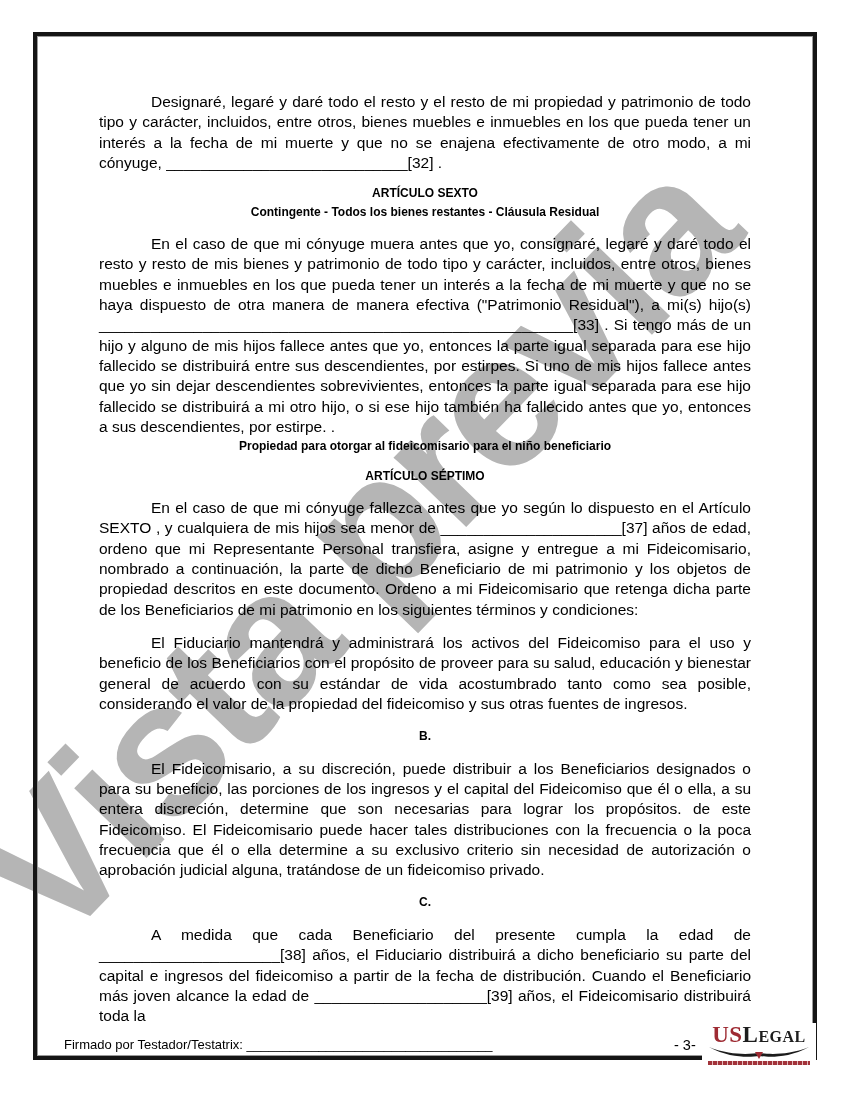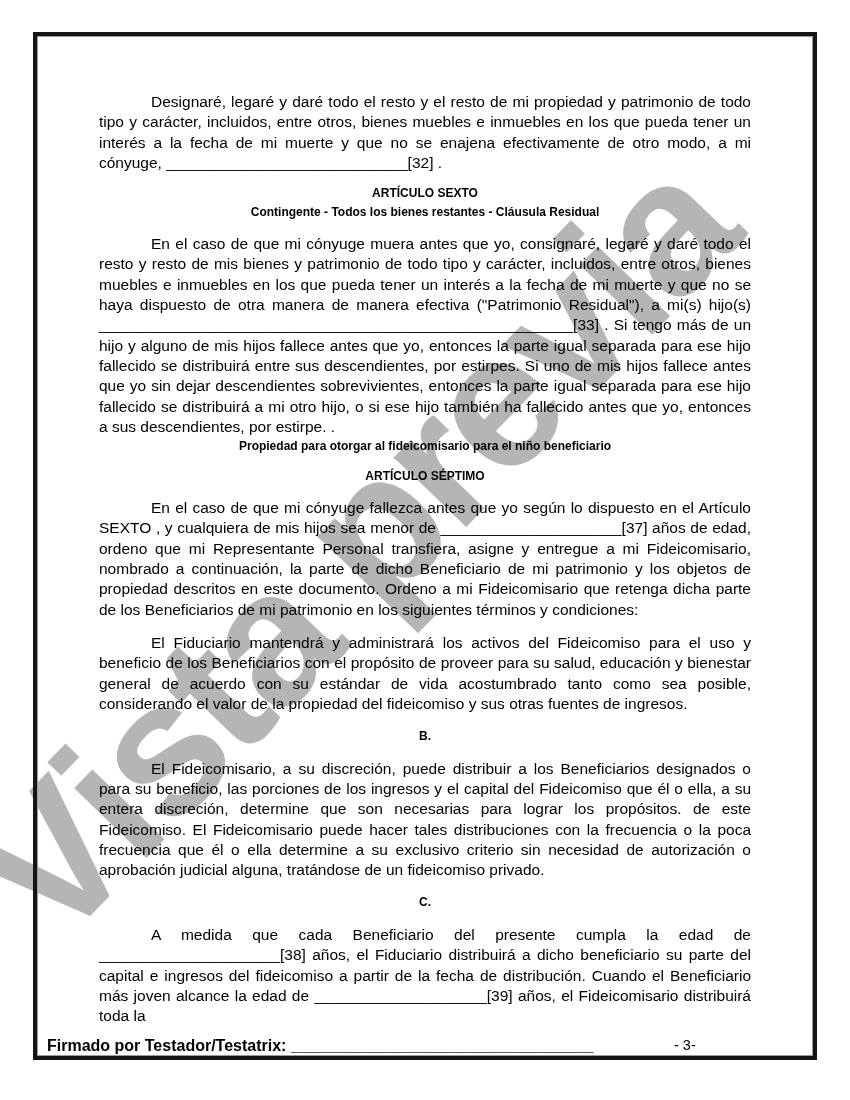--- a/index.html
+++ b/index.html
@@ -55,25 +55,24 @@
     text-align: center;
     font-weight: bold;
     font-size: 12px;
     line-height: 18.5px;
     text-indent: 0;
   }
   .subtitle { margin-top: 0; }
   .section-letter { margin: 13px 0 0 0; }
   .footer {
     position: absolute;
-    left: 47px; top: 1037px;
-    font-size: 16px;
+    left: 64px; top: 1037px;
+    font-size: 13px;
     z-index: 4;
     white-space: nowrap;
-    font-weight: bold;
   }
   .page-number {
     position: absolute;
     left: 674px; top: 1037px;
     font-size: 14.5px;
     z-index: 4;
   }
   .logo {
     position: absolute;
     left: 702px; top: 1023px;
@@ -130,14 +129,22 @@
     <p class="heading section-letter">C.</p>
     <p class="para">A medida que cada Beneficiario del presente cumpla la edad de _____________________[38] años, el Fiduciario distribuirá a dicho beneficiario su parte del capital e ingresos del fideicomiso a partir de la fecha de distribución. Cuando el Beneficiario más joven alcance la edad de ____________________[39] años, el Fideicomisario distribuirá toda la</p>
   </div>
 
   <div class="footer">
     <span>Firmado por Testador/Testatrix: </span><span>__________________________________</span>
   </div>
 
   <div class="page-number">- 3-</div>
 
+  <div class="logo">
+    <div class="logo-word"><span class="us">US</span><span class="legal">Legal</span></div>
+    <svg class="logo-wings" width="104" height="15" viewBox="0 0 104 15">
+      <path d="M2 2 C 24 11, 44 9, 52 8 C 60 9, 80 11, 102 2 C 80 14, 60 12, 52 11 C 44 12, 24 14, 2 2 Z" fill="#1c1c1c"></path>
+      <path d="M48 7 L52 14 L56 7 Z" fill="#9e2b33"></path>
+    </svg>
+    <div class="logo-tagline"></div>
+  </div>
 
 </div>
 
 </body></html>

